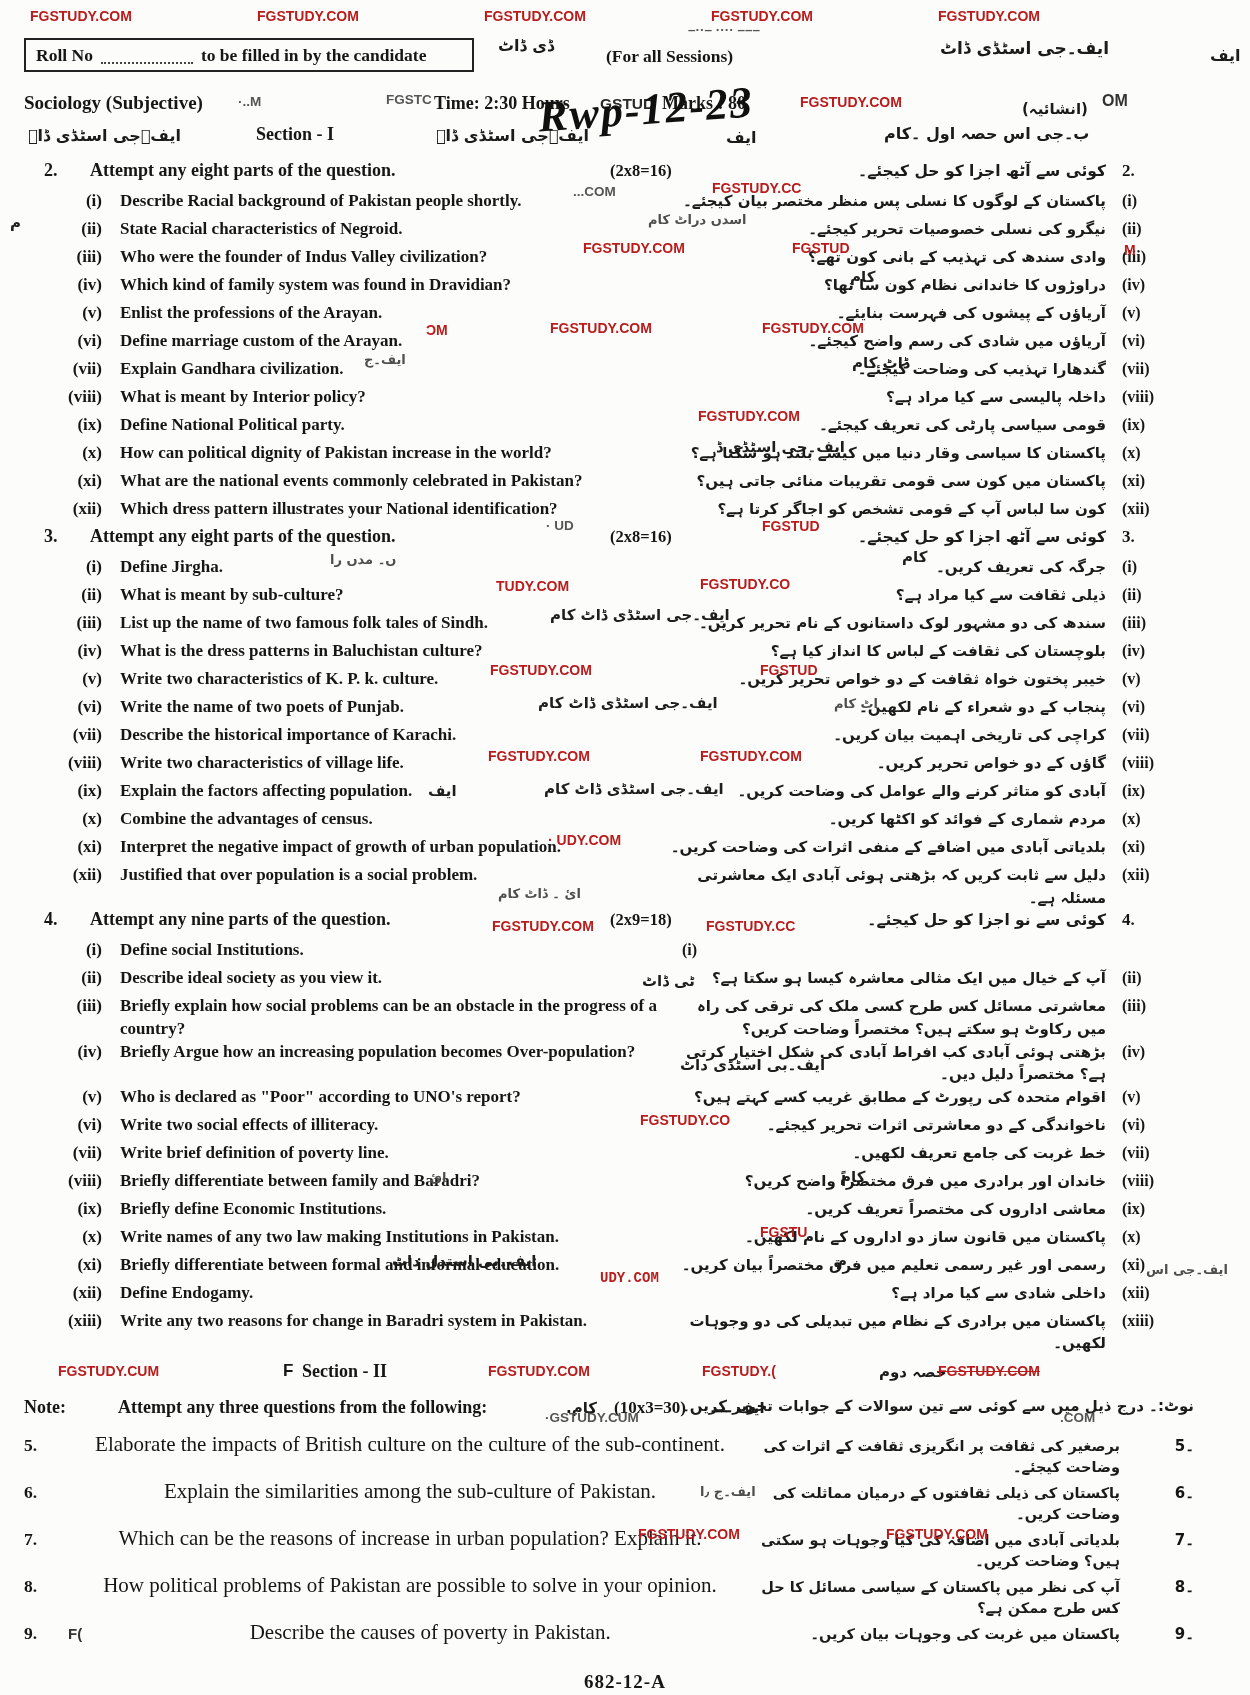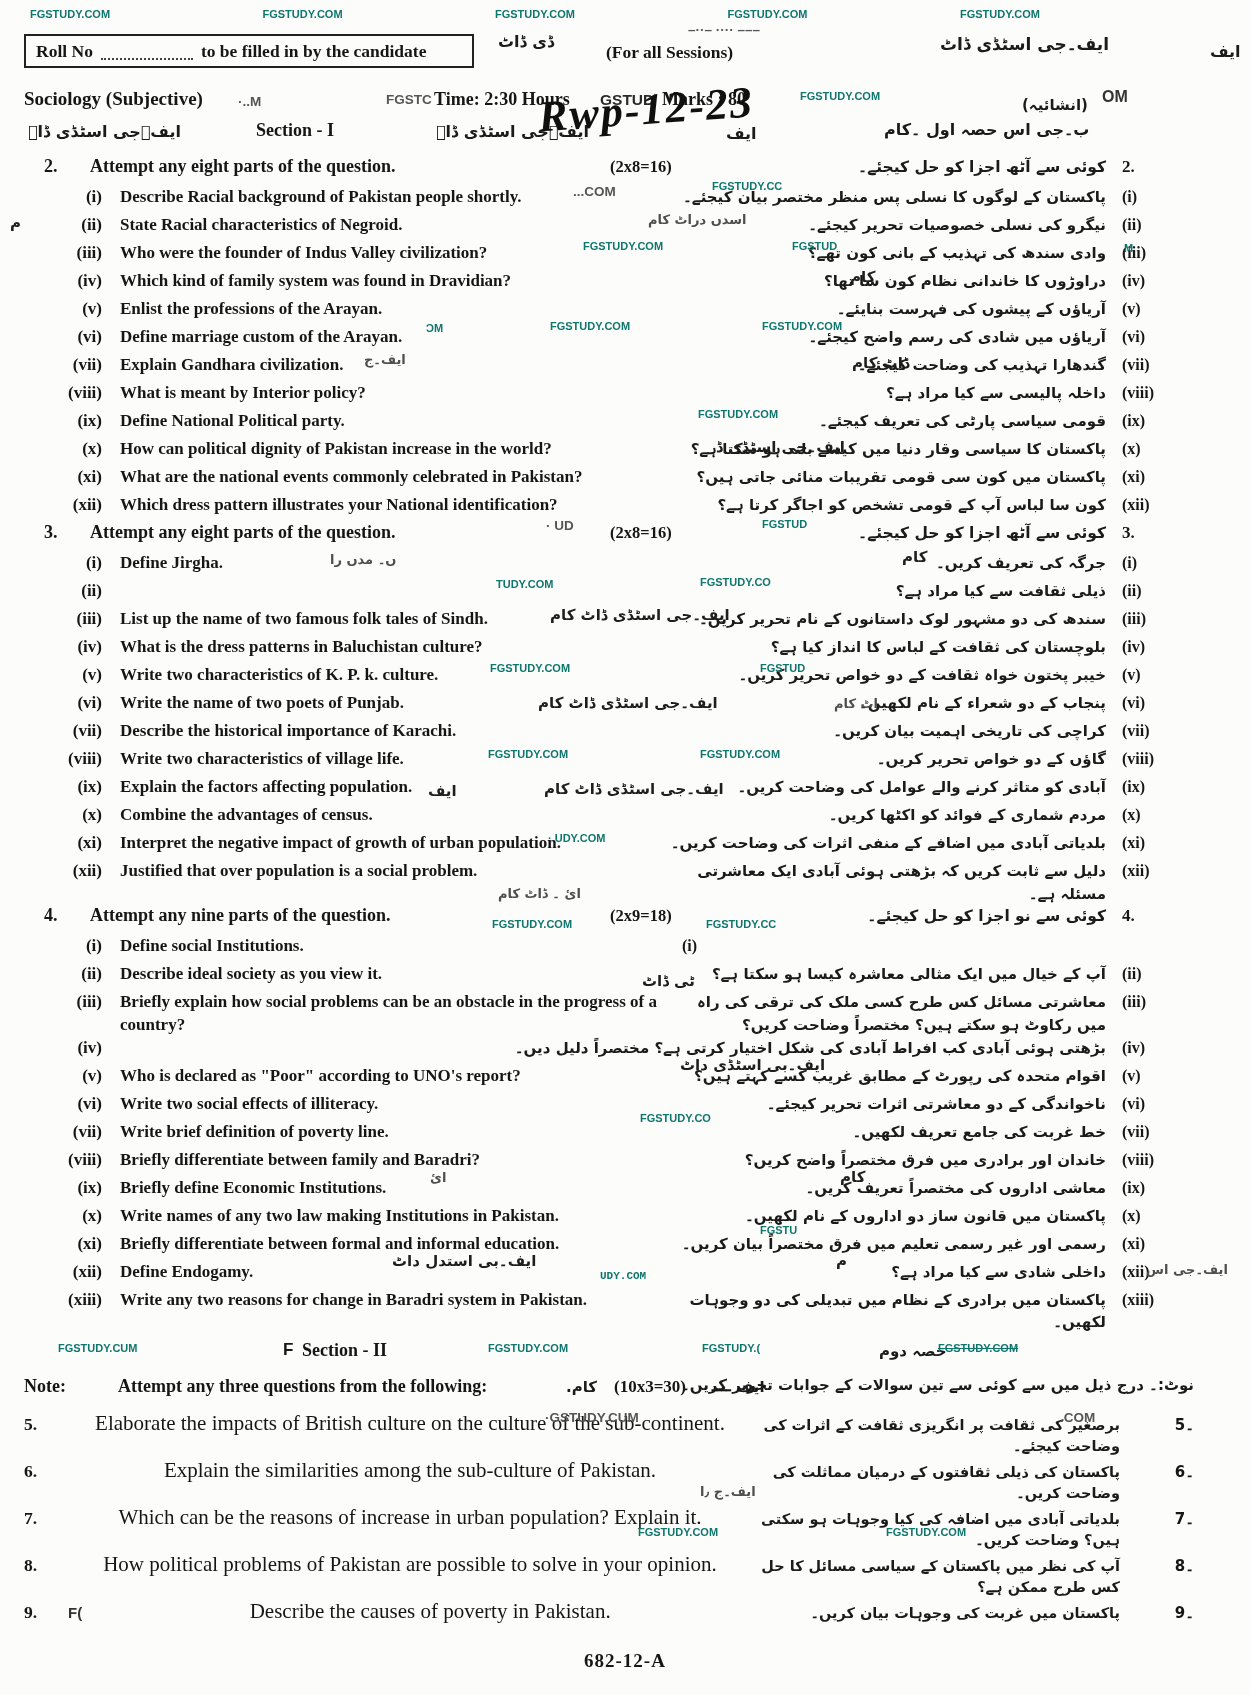--- a/index.html
+++ b/index.html
@@ -7,21 +7,21 @@
   .page{
     position:relative;
     width:1250px;height:1695px;
     margin:0 auto;
     background:#fcfcfa;
     font-family:"Liberation Serif",serif;
     color:#161616;
     overflow:hidden;
   }
   
-  .wm{font-family:"Liberation Sans",sans-serif;font-weight:700;font-size:11px;color:#0f766e;}
+  .wm{font-family:"Liberation Sans",sans-serif;font-weight:700;font-size:14px;color:#b91c1c;}
   .wm.sm{font-size:13.5px;color:#555;}
   .wmu{font-family:"DejaVu Sans","Liberation Sans",sans-serif;font-weight:700;font-size:15px;color:#1e1e1e;direction:rtl;}
   .wmu.sm{font-size:13px;color:#4e4e4e;}
   .scatter{position:absolute;white-space:nowrap;}
   .topwm{display:flex;justify-content:space-between;width:1010px;padding:8px 0 0 30px;}
   
   .rollrow{position:relative;height:50px;margin:10px 0 0 24px;}
   .rollbox{position:absolute;left:0;top:4px;width:450px;height:34px;border:2px solid #222;
     display:flex;align-items:center;padding-left:10px;font-weight:700;font-size:17.5px;box-sizing:border-box;}
   .rollline{display:inline-block;width:92px;border-bottom:2px dotted #444;height:15px;margin:0 8px;}
@@ -228,20 +228,21 @@
         <span class="qnumr">3.</span>
       </div>
       <div class="prow">
         <span class="pnum">(i)</span>
         <span class="pen">Define Jirgha.</span>
         <span class="pur urdu" dir="rtl">جرگہ کی تعریف کریں۔</span>
         <span class="pnumr">(i)</span>
       </div>
       <div class="prow">
         <span class="pnum">(ii)</span>
+        <span class="pen">What is meant by sub-culture?</span>
         <span class="pur urdu" dir="rtl">ذیلی ثقافت سے کیا مراد ہے؟</span>
         <span class="pnumr">(ii)</span>
       </div>
       <div class="prow">
         <span class="pnum">(iii)</span>
         <span class="pen">List up the name of two famous folk tales of Sindh.</span>
         <span class="pur urdu" dir="rtl">سندھ کی دو مشہور لوک داستانوں کے نام تحریر کریں۔</span>
         <span class="pnumr">(iii)</span>
       </div>
       <div class="prow">
@@ -317,20 +318,21 @@
         <span class="pnumr">(ii)</span>
       </div>
       <div class="prow">
         <span class="pnum">(iii)</span>
         <span class="pen">Briefly explain how social problems can be an obstacle in the progress of a country?</span>
         <span class="pur urdu" dir="rtl">معاشرتی مسائل کس طرح کسی ملک کی ترقی کی راہ میں رکاوٹ ہو سکتے ہیں؟ مختصراً وضاحت کریں؟</span>
         <span class="pnumr">(iii)</span>
       </div>
       <div class="prow">
         <span class="pnum">(iv)</span>
+        <span class="pen">Briefly Argue how an increasing population becomes Over-population?</span>
         <span class="pur urdu" dir="rtl">بڑھتی ہوئی آبادی کب افراط آبادی کی شکل اختیار کرتی ہے؟ مختصراً دلیل دیں۔</span>
         <span class="pnumr">(iv)</span>
       </div>
       <div class="prow">
         <span class="pnum">(v)</span>
         <span class="pen">Who is declared as "Poor" according to UNO's report?</span>
         <span class="pur urdu" dir="rtl">اقوام متحدہ کی رپورٹ کے مطابق غریب کسے کہتے ہیں؟</span>
         <span class="pnumr">(v)</span>
       </div>
       <div class="prow">

